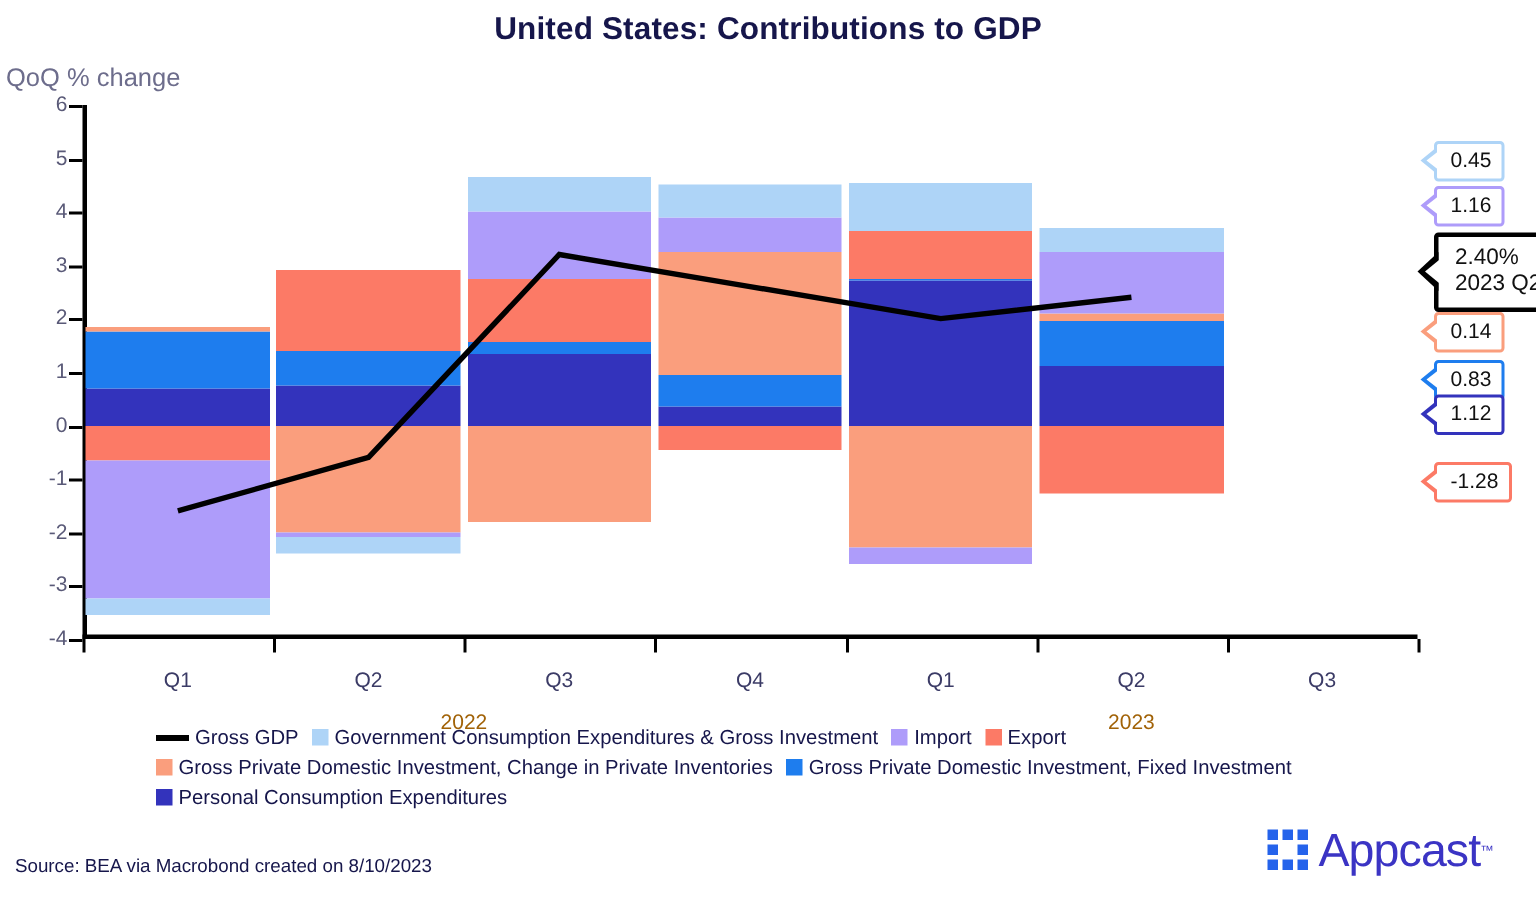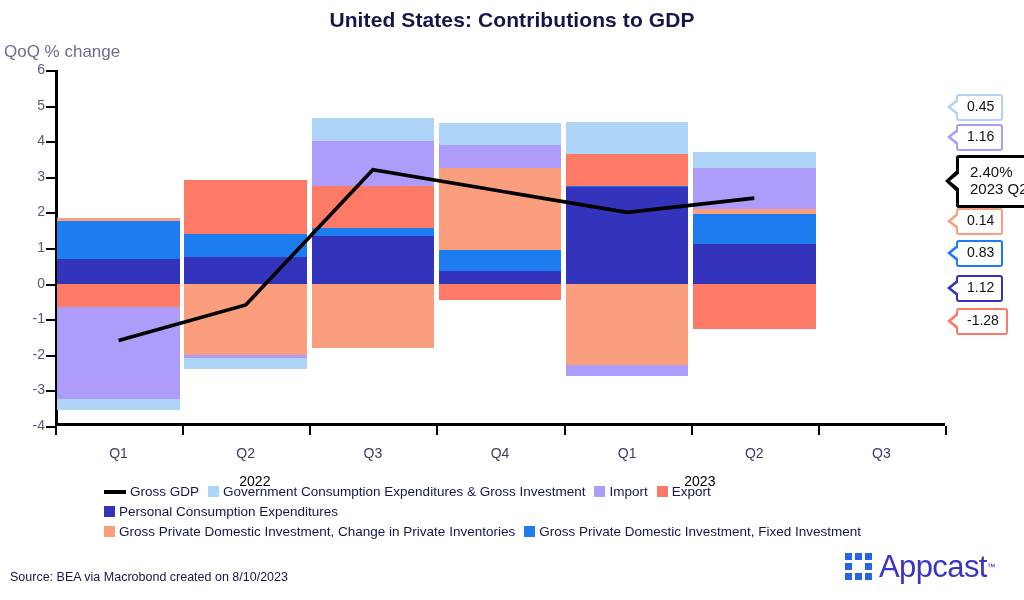--- a/index.html
+++ b/index.html
@@ -46,22 +46,22 @@
     transform: translateY(-9px);
   }
   .xtick {
     position: absolute; bottom: -9px; width: 2px; height: 9px; background: #000;
   }
   .xtick-label {
     position: absolute; width: 110px; text-align: center;
     font-size: 14px; color: #3B3B66; bottom: -35px;
   }
   .year-label {
-    position: absolute; width: 140px; text-align: left;
-    font-size: 14px; color: #000000; bottom: -63px;
+    position: absolute; width: 140px; text-align: center;
+    font-size: 14px; color: #a16207; bottom: -63px;
   }
 
   .bar { position: absolute; }
   .seg { position: absolute; left: 0; width: 100%; }
 
   #gdpline { position: absolute; left: 0; top: 0; overflow: visible; }
 
   
   #callouts { position: absolute; left: 938px; top: 0; width: 86px; height: 525px; }
   .callout {
@@ -239,21 +239,21 @@
         <div class="year-label" style="left: 629.286px;">2023</div>
       </div>
   </div>
 
   <div id="callouts">
       <div class="callout" style="top: 94px; border-color: rgb(174, 212, 247);"><span class="beak" style="border-right-color: rgb(174, 212, 247);"></span><span class="beak-in"></span><span class="l1">0.45</span></div>
       <div class="callout" style="top: 124px; border-color: rgb(174, 156, 250);"><span class="beak" style="border-right-color: rgb(174, 156, 250);"></span><span class="beak-in"></span><span class="l1">1.16</span></div>
       <div class="callout main" style="top: 155px; border-color: rgb(0, 0, 0);"><span class="beak" style="border-right-color: rgb(0, 0, 0);"></span><span class="beak-in"></span><span class="l1">2.40%</span><span class="l2">2023 Q2</span></div>
       <div class="callout" style="top: 208px; border-color: rgb(250, 158, 125); text-align: right;"><span class="beak" style="border-right-color: rgb(250, 158, 125);"></span><span class="beak-in"></span><span class="l1">0.14</span></div>
       <div class="callout" style="top: 240px; border-color: rgb(30, 125, 238);"><span class="beak" style="border-right-color: rgb(30, 125, 238);"></span><span class="beak-in"></span><span class="l1">0.83</span></div>
-      <div class="callout" style="top: 275px; border-color: rgb(51, 51, 188);"><span class="beak" style="border-right-color: rgb(51, 51, 188);"></span><span class="beak-in"></span><span class="l1">1.12</span></div>
+      <div class="callout" style="top: 263px; border-color: rgb(51, 51, 188);"><span class="beak" style="border-right-color: rgb(51, 51, 188);"></span><span class="beak-in"></span><span class="l1">1.12</span></div>
       <div class="callout" style="top: 308px; border-color: rgb(252, 122, 102);"><span class="beak" style="border-right-color: rgb(252, 122, 102);"></span><span class="beak-in"></span><span class="l1">-1.28</span></div>
     </div>
 
   <div id="legend">
       <div class="legend-row r1">
         <div class="legend-item">
           <span class="swatch line" style="background: rgb(0, 0, 0);"></span>
           <span class="legend-text">Gross GDP</span>
         </div>
         <div class="legend-item">
@@ -262,34 +262,34 @@
         </div>
         <div class="legend-item">
           <span class="swatch" style="background: rgb(174, 156, 250);"></span>
           <span class="legend-text">Import</span>
         </div>
         <div class="legend-item">
           <span class="swatch" style="background: rgb(252, 122, 102);"></span>
           <span class="legend-text">Export</span>
         </div>
       </div>
+      <div class="legend-row r2">
+        <div class="legend-item">
+          <span class="swatch" style="background: rgb(250, 158, 125);"></span>
+          <span class="legend-text">Gross Private Domestic Investment, Change in Private Inventories</span>
+        </div>
+        <div class="legend-item">
+          <span class="swatch" style="background: rgb(30, 125, 238);"></span>
+          <span class="legend-text">Gross Private Domestic Investment, Fixed Investment</span>
+        </div>
+      </div>
       <div class="legend-row r3">
         <div class="legend-item">
           <span class="swatch" style="background: rgb(51, 51, 188);"></span>
           <span class="legend-text">Personal Consumption Expenditures</span>
-        </div>
-      </div>
-      <div class="legend-row r2">
-        <div class="legend-item">
-          <span class="swatch" style="background: rgb(250, 158, 125);"></span>
-          <span class="legend-text">Gross Private Domestic Investment, Change in Private Inventories</span>
-        </div>
-        <div class="legend-item">
-          <span class="swatch" style="background: rgb(30, 125, 238);"></span>
-          <span class="legend-text">Gross Private Domestic Investment, Fixed Investment</span>
         </div>
       </div>
     </div>
 
   <div class="source">Source: BEA via Macrobond created on 8/10/2023</div>
 
   <div id="logo">
     <span class="dots">
       <i></i>
         <i></i>

